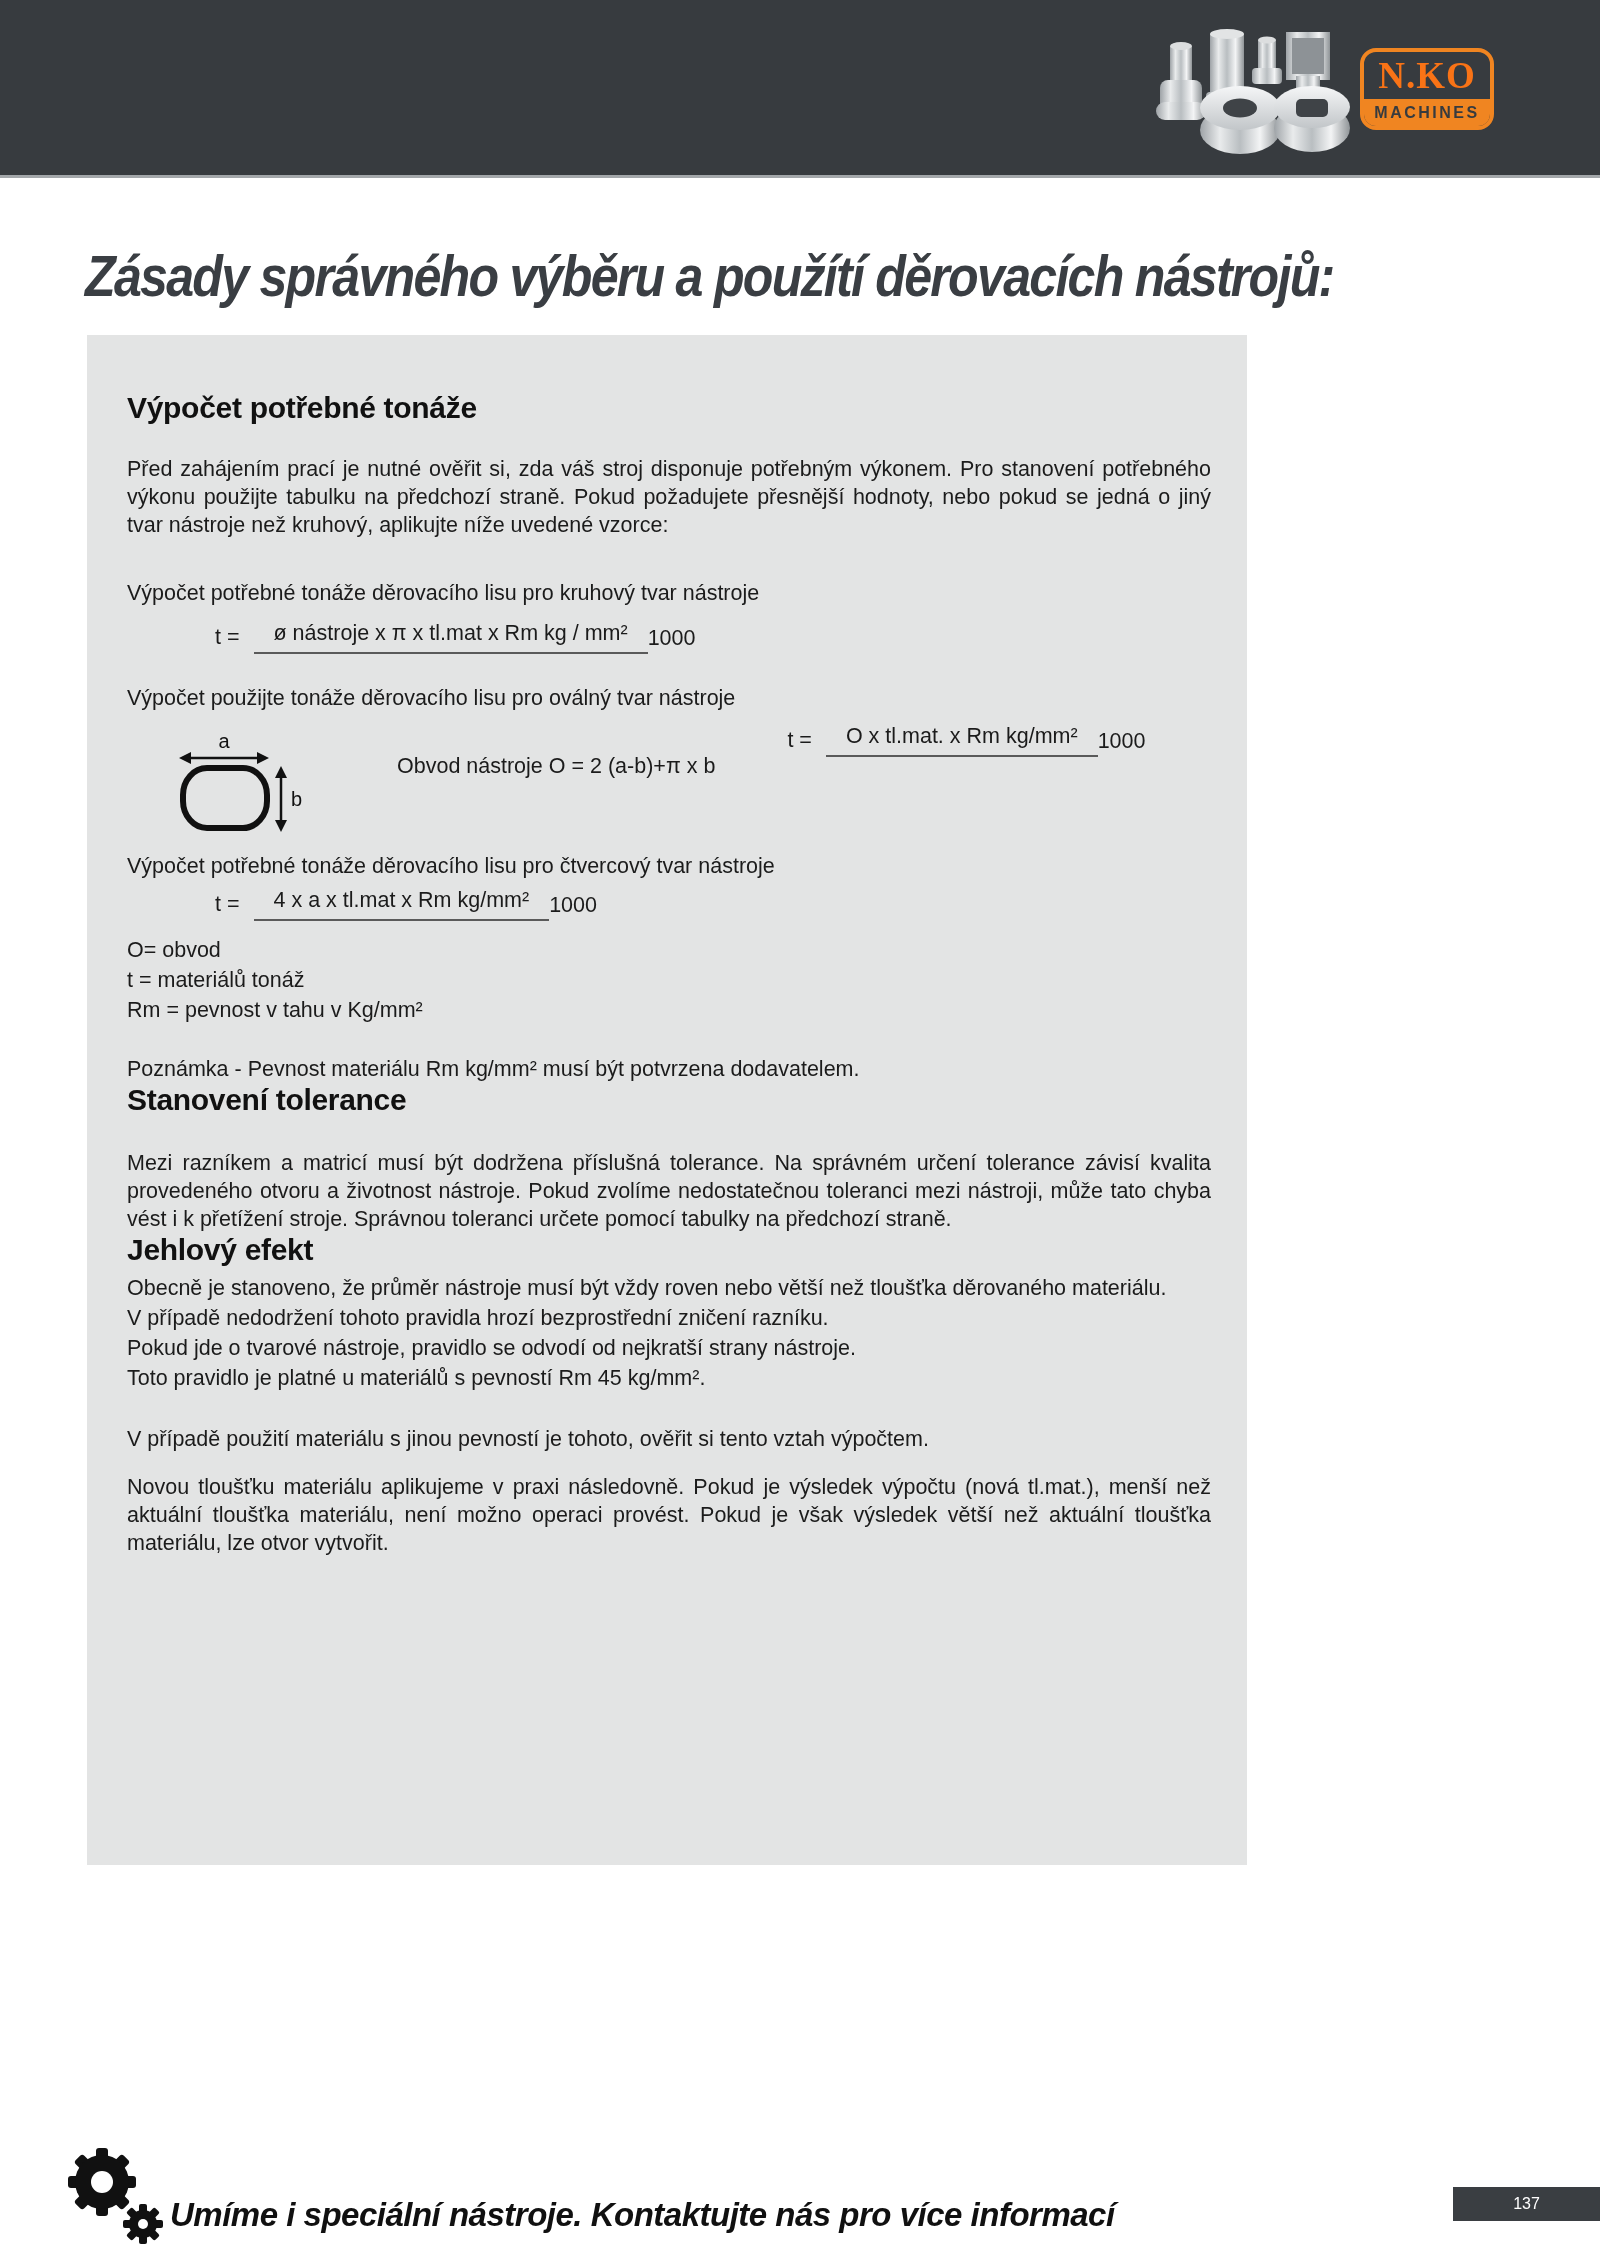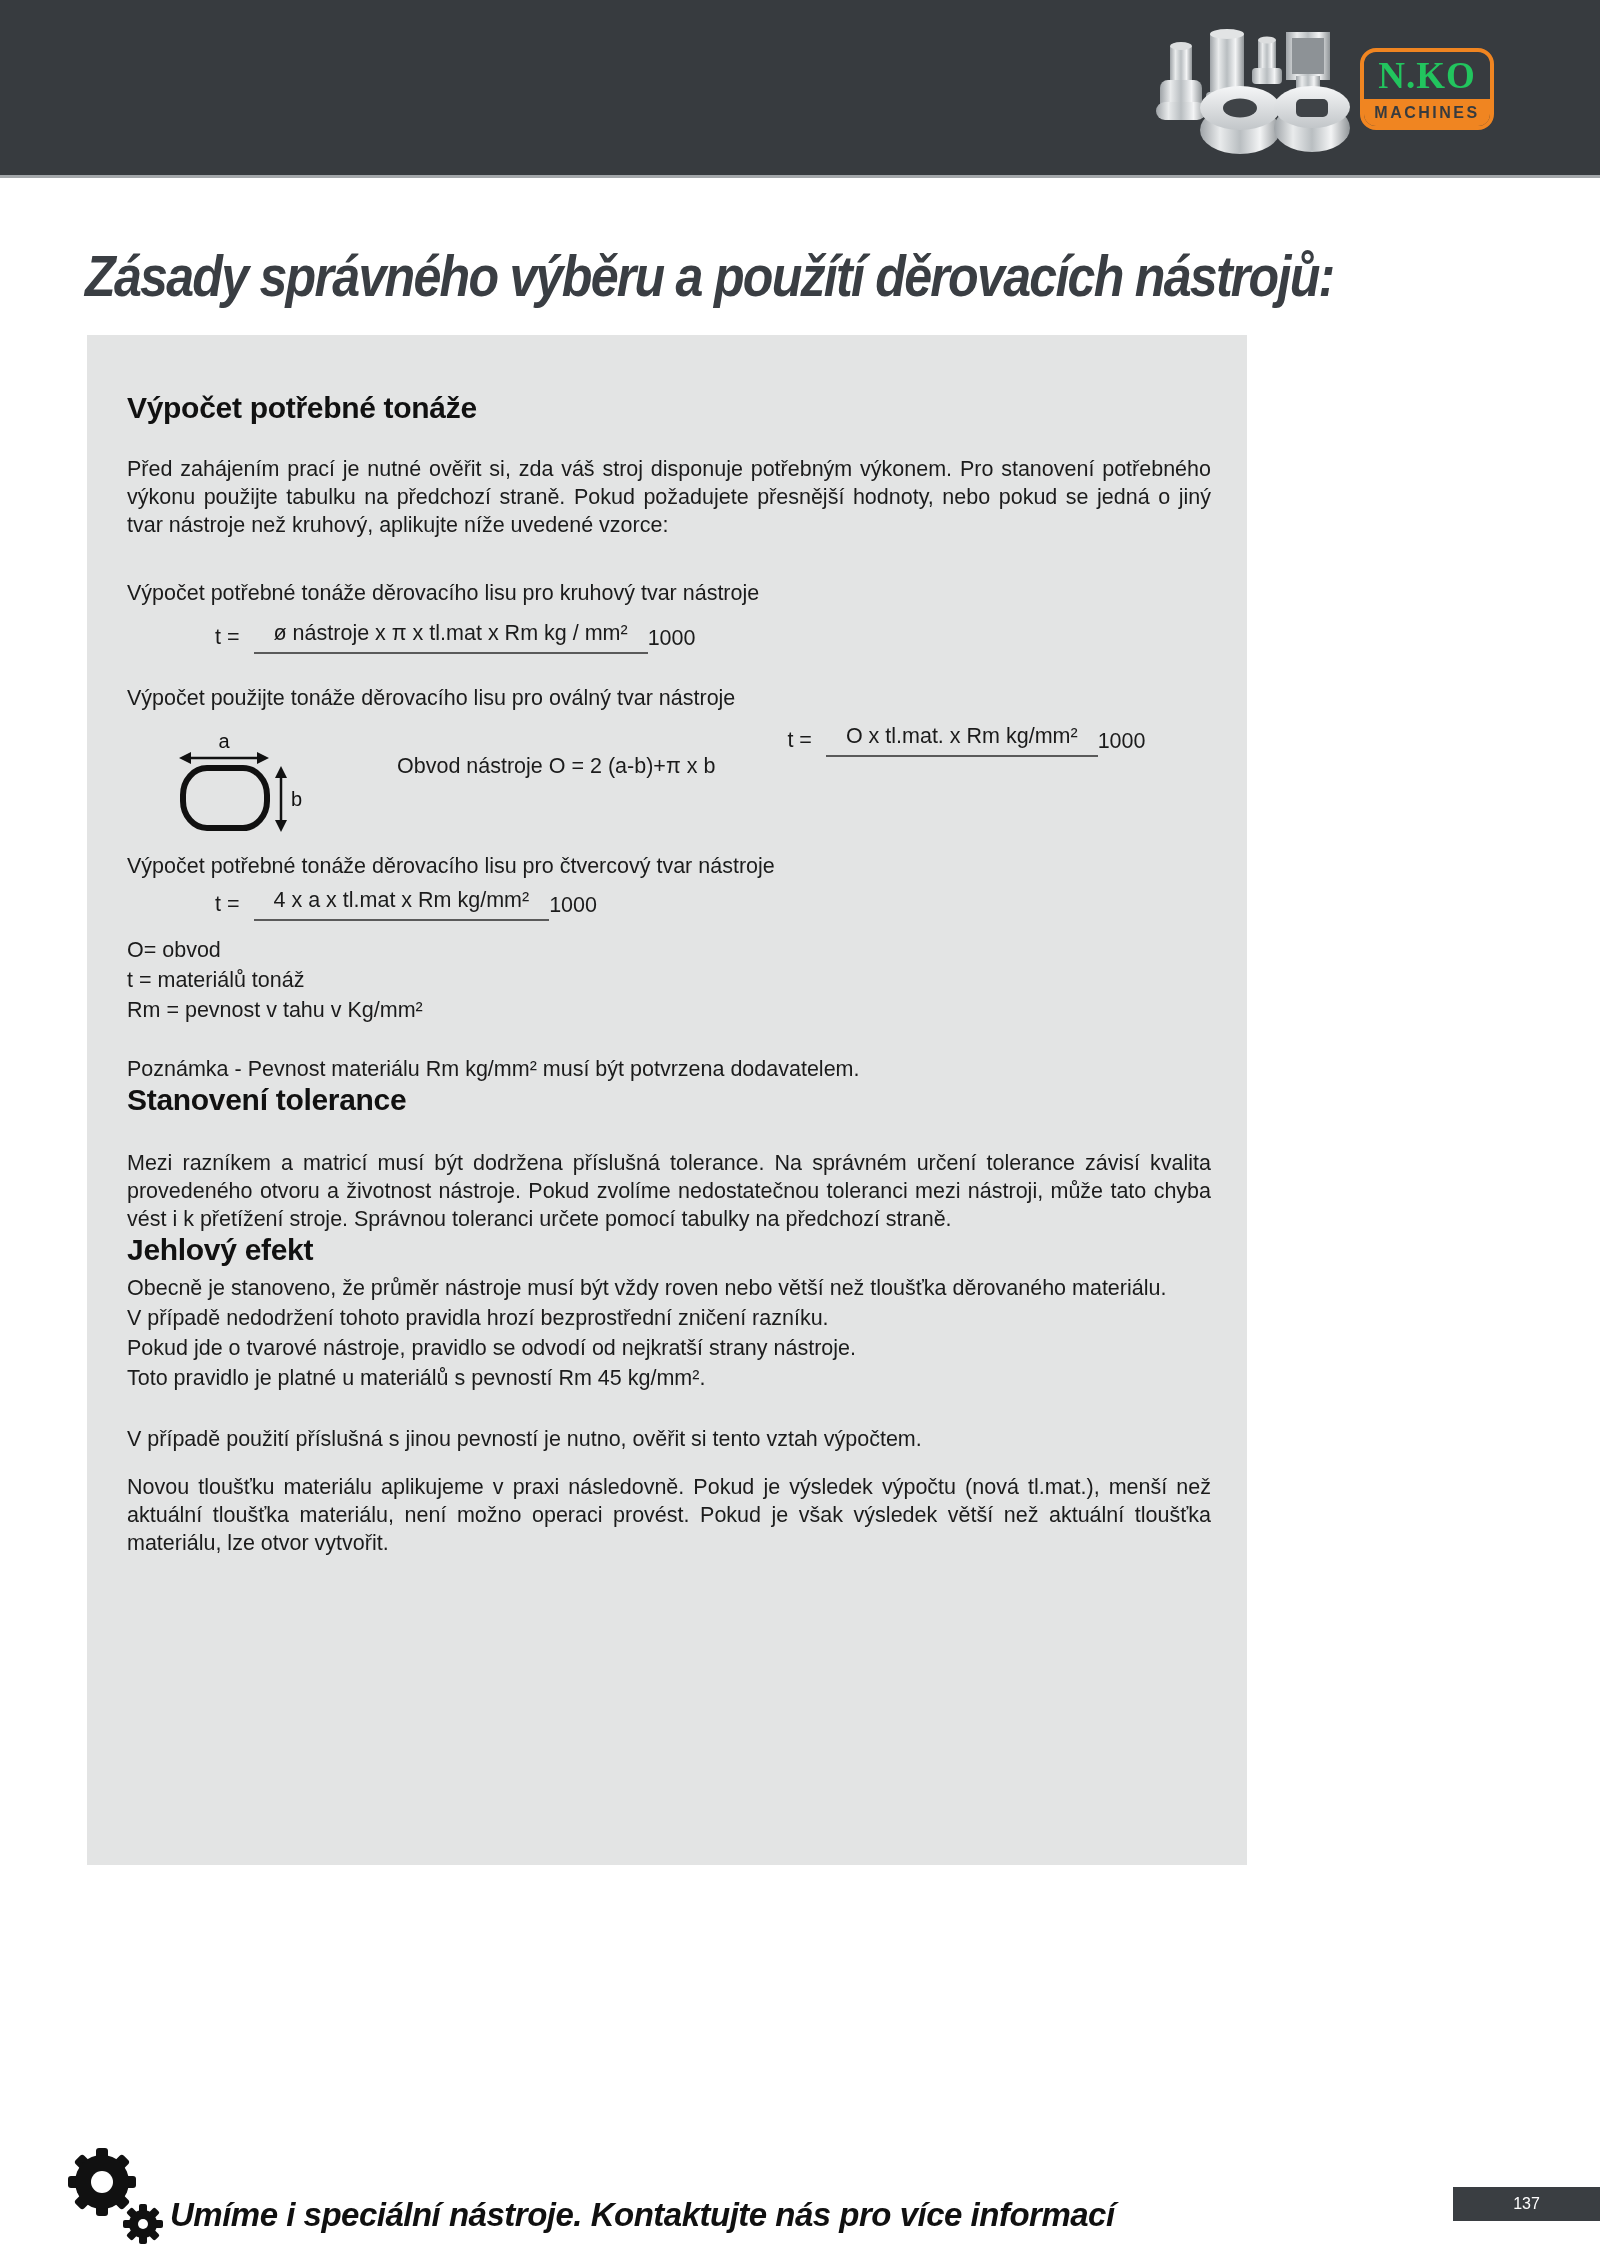--- a/index.html
+++ b/index.html
@@ -7,21 +7,21 @@
         font-family:"Liberation Sans", sans-serif;color:#1b1b1b;overflow:hidden;}
 
   
   .header{position:absolute;left:0;top:0;width:1600px;height:178px;background:#373b3f;
           border-bottom:3px solid #a3a7aa;box-sizing:border-box;}
   .tools-photo{position:absolute;left:1140px;top:18px;}
   .nko-logo{position:absolute;left:1360px;top:48px;width:134px;height:82px;
             border:4px solid #f08521;border-radius:16px;background:#373b3f;
             box-sizing:border-box;display:flex;flex-direction:column;overflow:hidden;}
   .nko-name{flex:1;display:flex;align-items:center;justify-content:center;
-            color:#22c55e;font-family:"Liberation Serif", serif;font-weight:bold;
+            color:#f97316;font-family:"Liberation Serif", serif;font-weight:bold;
             font-size:37px;letter-spacing:1px;line-height:1;}
   .nko-band{height:27px;background:#f08521;color:#373b3f;font-weight:bold;font-size:16px;
             letter-spacing:2.5px;display:flex;align-items:center;justify-content:center;}
 
   
   .page-title{position:absolute;left:85px;top:243px;margin:0;font-size:57px;font-weight:bold;
               font-style:italic;color:#3a3e43;letter-spacing:-2px;white-space:nowrap;
               transform:scaleX(0.88);transform-origin:left top;}
 
   
@@ -182,21 +182,21 @@
     <p class="para justify tol-body">Mezi razníkem a matricí musí být dodržena příslušná tolerance. Na správném určení tolerance závisí kvalita provedeného otvoru a životnost nástroje. Pokud zvolíme nedostatečnou toleranci mezi nástroji, může tato chyba vést i k přetížení stroje. Správnou toleranci určete pomocí tabulky na předchozí straně.</p>
 
     <h2 class="h2-needle">Jehlový efekt</h2>
     <div class="needle-lines">
       <div>Obecně je stanoveno, že průměr nástroje musí být vždy roven nebo větší než tloušťka děrovaného materiálu.</div>
       <div>V případě nedodržení tohoto pravidla hrozí bezprostřední zničení razníku.</div>
       <div>Pokud jde o tvarové nástroje, pravidlo se odvodí od nejkratší strany nástroje.</div>
       <div>Toto pravidlo je platné u materiálů s pevností Rm 45 kg/mm².</div>
     </div>
 
-    <p class="para check">V případě použití příslušná s jinou pevností je nutno, ověřit si tento vztah výpočtem.</p>
+    <p class="para check">V případě použití materiálu s jinou pevností je tohoto, ověřit si tento vztah výpočtem.</p>
 
 
     <p class="para justify conclusion">Novou tloušťku materiálu aplikujeme v praxi následovně. Pokud je výsledek výpočtu (nová tl.mat.), menší než aktuální tloušťka materiálu, není možno operaci provést. Pokud je však výsledek větší než aktuální tloušťka materiálu, lze otvor vytvořit.</p>
 
   </main>
 
   <svg class="gears" width="108" height="102" viewBox="0 0 108 102">
     <g fill="#111">
       <rect x="36" y="6" width="12" height="18" rx="3"></rect>
       <rect x="36" y="6" width="12" height="18" rx="3" transform="rotate(45 42 40)"></rect>

